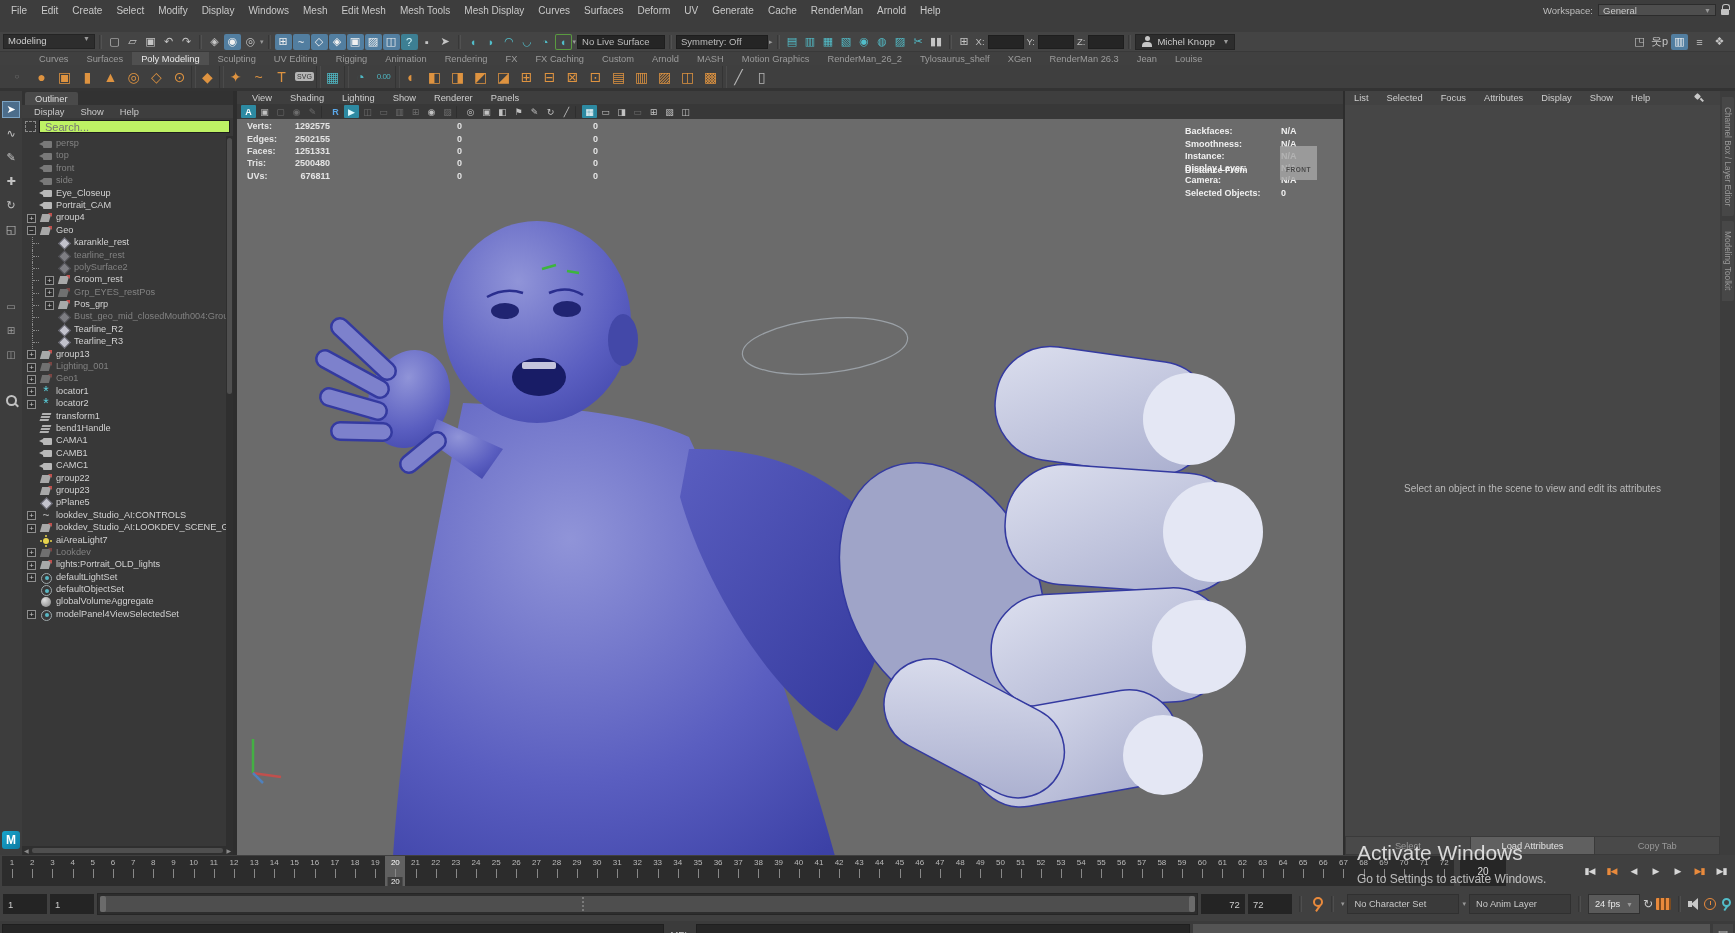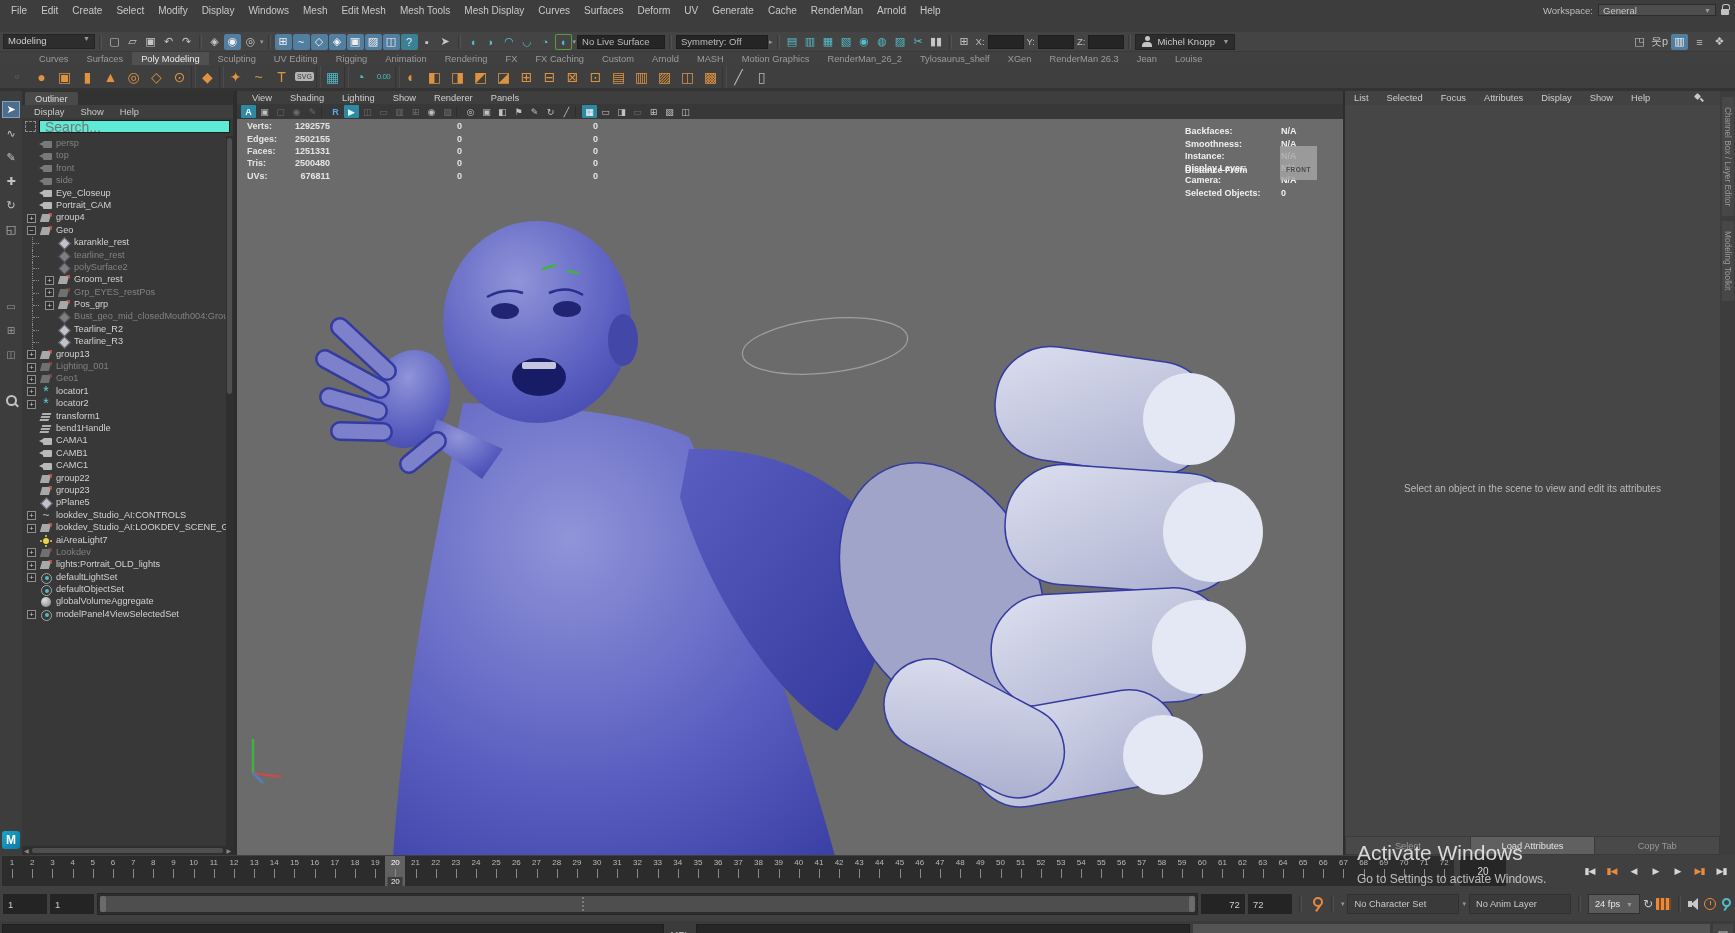--- a/index.html
+++ b/index.html
@@ -58,21 +58,21 @@
 .maya-logo{position:absolute;bottom:6px;left:2px;width:18px;height:18px;background:linear-gradient(135deg,#19a5cc,#0c7ba3);border-radius:3px;color:#fff;font-weight:bold;font-size:12px;display:flex;align-items:center;justify-content:center}
 
 
 .outliner{width:211px;background:#383838;display:flex;flex-direction:column;flex:none;position:relative}
 .out-tabrow{height:14px;background:#323232;display:flex;align-items:flex-end}
 .out-tab{background:#4a4a4a;height:13px;padding:0 10px;font-size:9.3px;color:#ddd;display:flex;align-items:center;border-radius:2px 2px 0 0;margin-left:3px}
 .out-menus{height:13px;display:flex;font-size:9.3px;color:#c9c9c9;align-items:center;background:#3e3e3e;padding-left:4px}
 .out-menus span{padding:0 8px}
 .out-search{height:17px;display:flex;align-items:center;padding:1px 3px;gap:3px;background:#383838}
 .dashedbox{width:11px;height:11px;border:1px dashed #8a8a8a;flex:none}
-.search-box{flex:1;height:13px;background:#5eead4;border:1px solid #1e1e1e;color:#767676;font-size:14px;display:flex;align-items:center;padding:0 5px}
+.search-box{flex:1;height:13px;background:#bef264;border:1px solid #1e1e1e;color:#767676;font-size:11px;display:flex;align-items:center;padding:0 5px}
 .out-tree{flex:1;overflow:hidden;padding-top:3px;padding-right:8px}
 .out-row{height:12.4px;display:flex;font-size:9.2px;color:#d2d2d2;padding-left:5px;white-space:nowrap}
 .out-row.dim{color:#828282}
 .out-row.dim .oicon{opacity:.5}
 .tree-ind{width:13px;height:12.4px;border-left:1px dotted #8a8a8a;position:relative;margin-left:5px;flex:none}
 .tree-ind::after{content:"";position:absolute;left:0;top:6px;width:6px;border-top:1px dotted #8a8a8a}
 .expslot{width:12px;height:12px;flex:none;display:flex;align-items:center}
 .expbox{width:9px;height:9px;border:1px solid #8f8f8f;background:#2e2e2e;color:#ccc;font-size:8px;line-height:7px;text-align:center}
 .expbox.k-plus::before{content:"+"}
 .expbox.k-minus::before{content:"−"}

